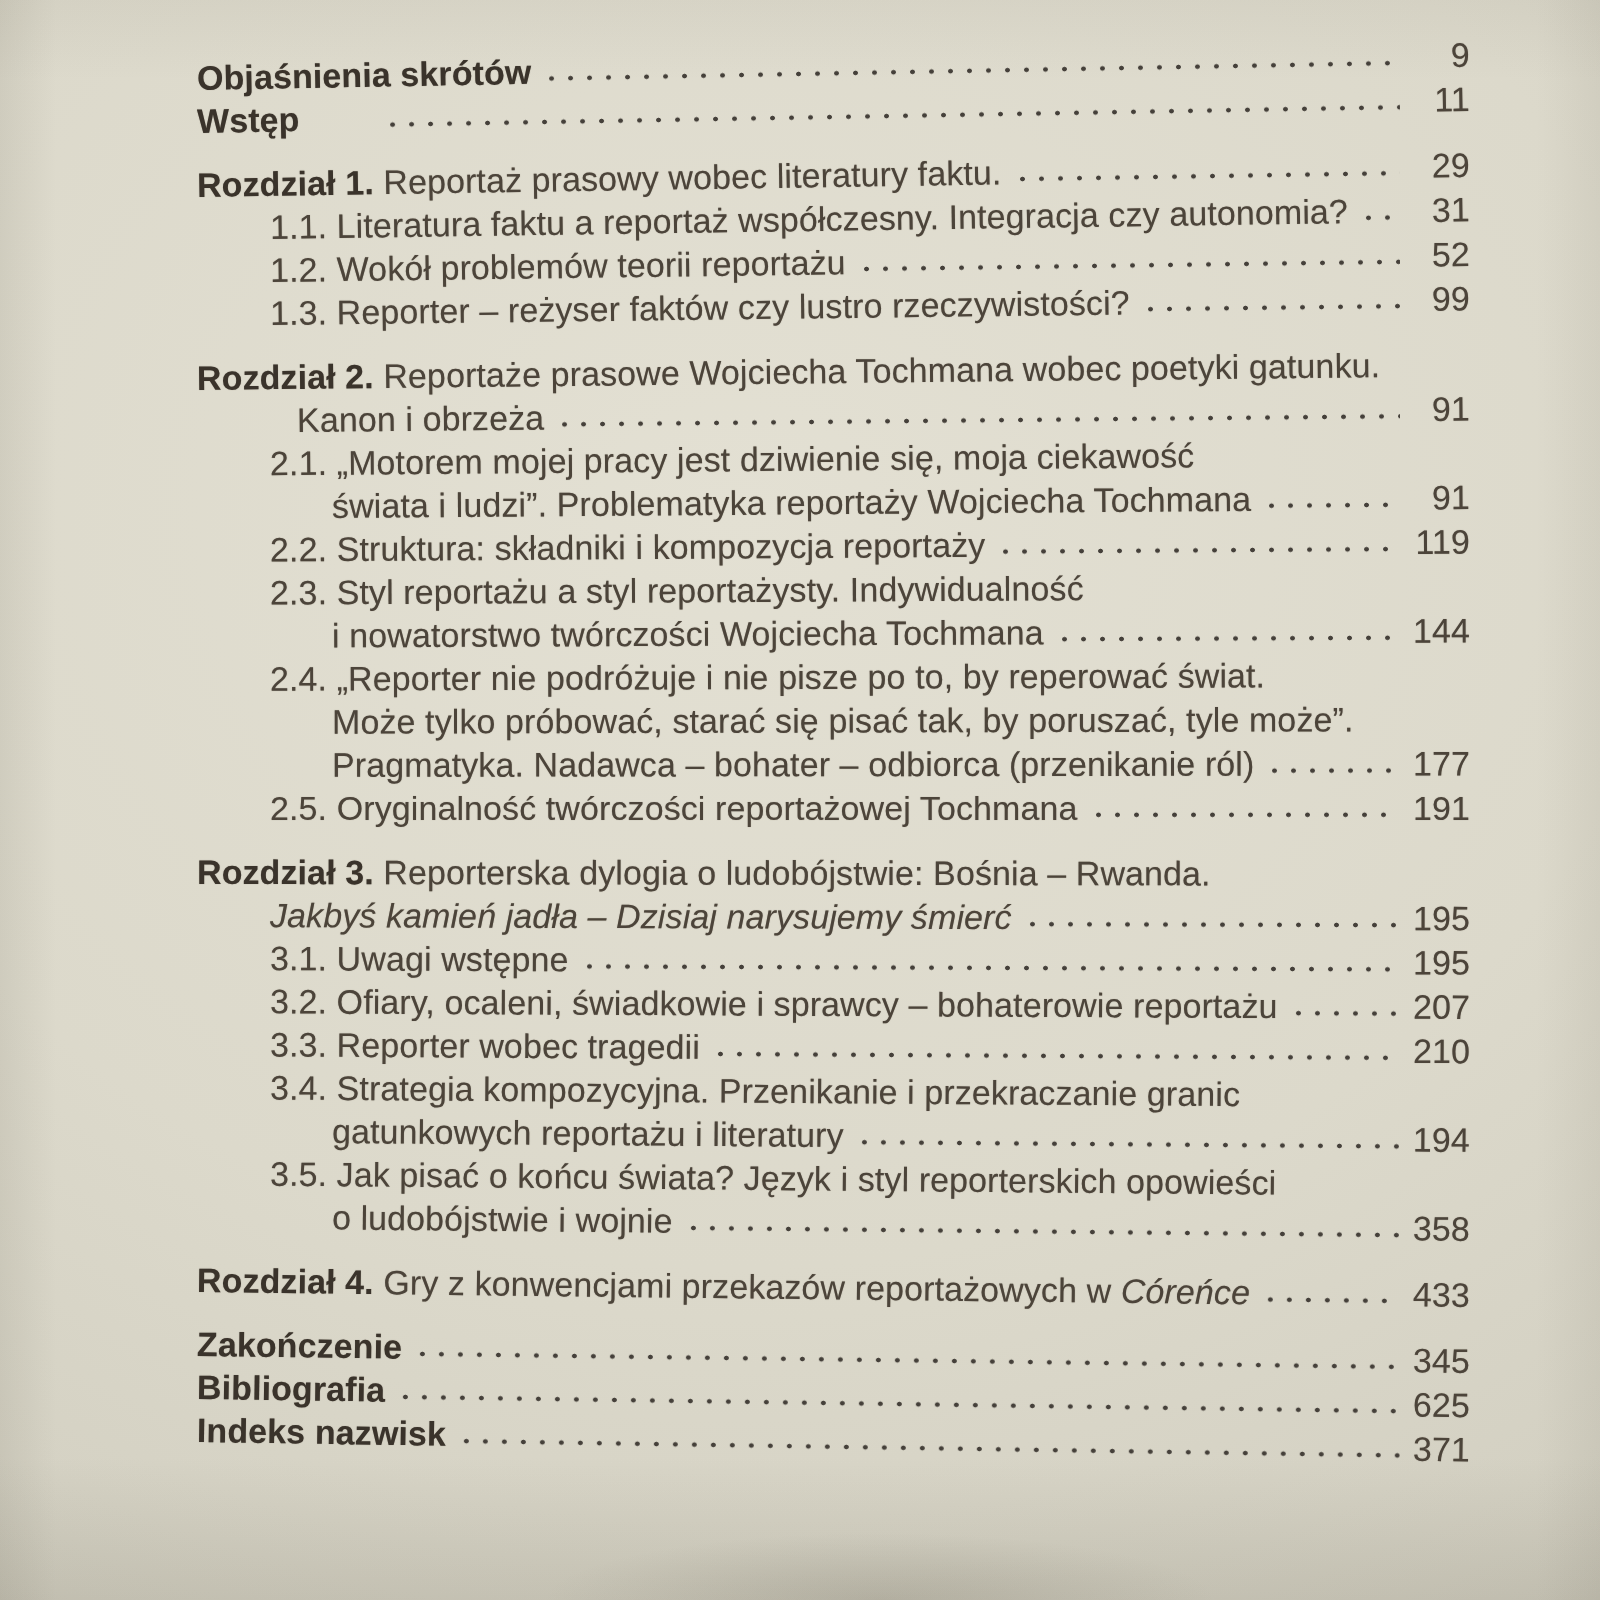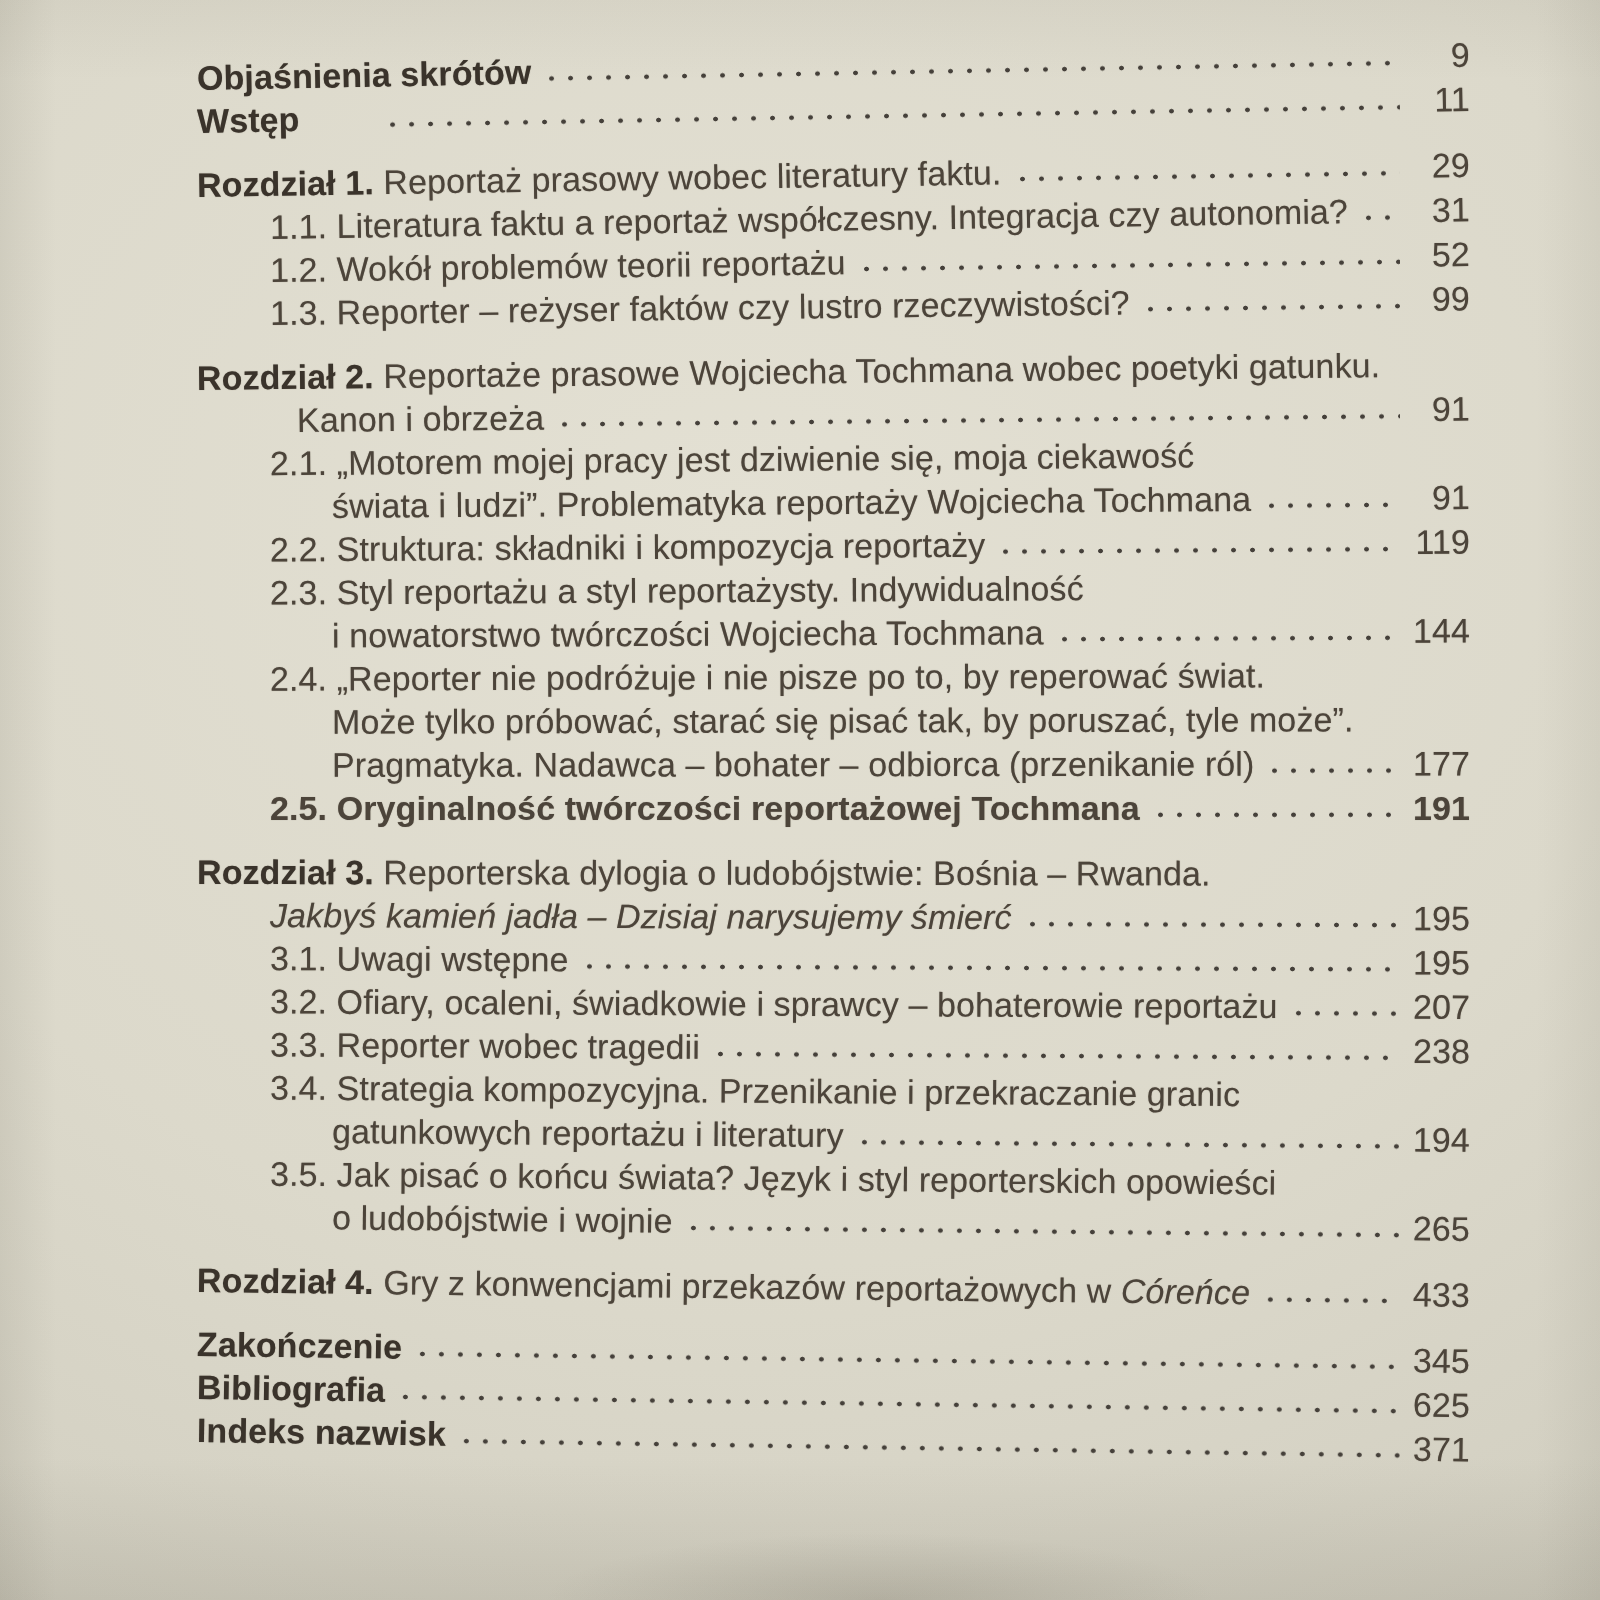--- a/index.html
+++ b/index.html
@@ -143,21 +143,21 @@
         <span class="txt"><span>2.4. „Reporter nie podróżuje i nie pisze po to, by reperować świat.</span></span>
       </div>
       <div class="row ind2" style="transform-origin: left center; transform: rotate(-0.13deg);">
         <span class="txt"><span>Może tylko próbować, starać się pisać tak, by poruszać, tyle może”.</span></span>
       </div>
       <div class="row ind2" style="transform-origin: left center; transform: rotate(-0.07deg);">
         <span class="txt"><span>Pragmatyka. Nadawca – bohater – odbiorca (przenikanie ról)</span></span>
         <span class="leader"></span>
         <span class="pg">177</span>
       </div>
-      <div class="row ind1" style="transform-origin: left center; transform: rotate(-0.01deg); font-weight: bold;">
+      <div class="row ind1" style="transform-origin: left center; transform: rotate(-0.01deg);">
         <span class="txt"><span>2.5. Oryginalność twórczości reportażowej Tochmana </span></span>
         <span class="leader"></span>
         <span class="pg">191</span>
       </div>
       <div class="row ind0 gap" style="transform-origin: left center; transform: rotate(0.08deg);">
         <span class="txt"><span class="b">Rozdział 3.</span><span> Reporterska dylogia o ludobójstwie: Bośnia – Rwanda.</span></span>
       </div>
       <div class="row ind1" style="transform-origin: left center; transform: rotate(0.15deg);">
         <span class="txt"><span class="i">Jakbyś kamień jadła – Dzisiaj narysujemy śmierć</span><span> </span></span>
         <span class="leader"></span>
@@ -169,37 +169,37 @@
         <span class="pg">195</span>
       </div>
       <div class="row ind1" style="transform-origin: left center; transform: rotate(0.27deg);">
         <span class="txt"><span>3.2. Ofiary, ocaleni, świadkowie i sprawcy – bohaterowie reportażu</span></span>
         <span class="leader"></span>
         <span class="pg">207</span>
       </div>
       <div class="row ind1" style="transform-origin: left center; transform: rotate(0.33deg);">
         <span class="txt"><span>3.3. Reporter wobec tragedii </span></span>
         <span class="leader"></span>
-        <span class="pg">238</span>
+        <span class="pg">210</span>
       </div>
       <div class="row ind1" style="transform-origin: left center; transform: rotate(0.39deg);">
         <span class="txt"><span>3.4. Strategia kompozycyjna. Przenikanie i przekraczanie granic</span></span>
       </div>
       <div class="row ind2" style="transform-origin: left center; transform: rotate(0.45deg);">
         <span class="txt"><span>gatunkowych reportażu i literatury</span></span>
         <span class="leader"></span>
         <span class="pg">194</span>
       </div>
       <div class="row ind1" style="transform-origin: left center; transform: rotate(0.51deg);">
         <span class="txt"><span>3.5. Jak pisać o końcu świata? Język i styl reporterskich opowieści</span></span>
       </div>
       <div class="row ind2" style="transform-origin: left center; transform: rotate(0.58deg);">
         <span class="txt"><span>o ludobójstwie i wojnie </span></span>
         <span class="leader"></span>
-        <span class="pg">265</span>
+        <span class="pg">358</span>
       </div>
       <div class="row ind0 gap" style="transform-origin: left center; transform: rotate(0.67deg);">
         <span class="txt"><span class="b">Rozdział 4.</span><span> Gry z konwencjami przekazów reportażowych w </span><span class="i">Córeńce</span><span> </span></span>
         <span class="leader"></span>
         <span class="pg">433</span>
       </div>
       <div class="row ind0 gap" style="transform-origin: left center; transform: rotate(0.76deg);">
         <span class="txt"><span class="b">Zakończenie</span></span>
         <span class="leader"></span>
         <span class="pg">345</span>

